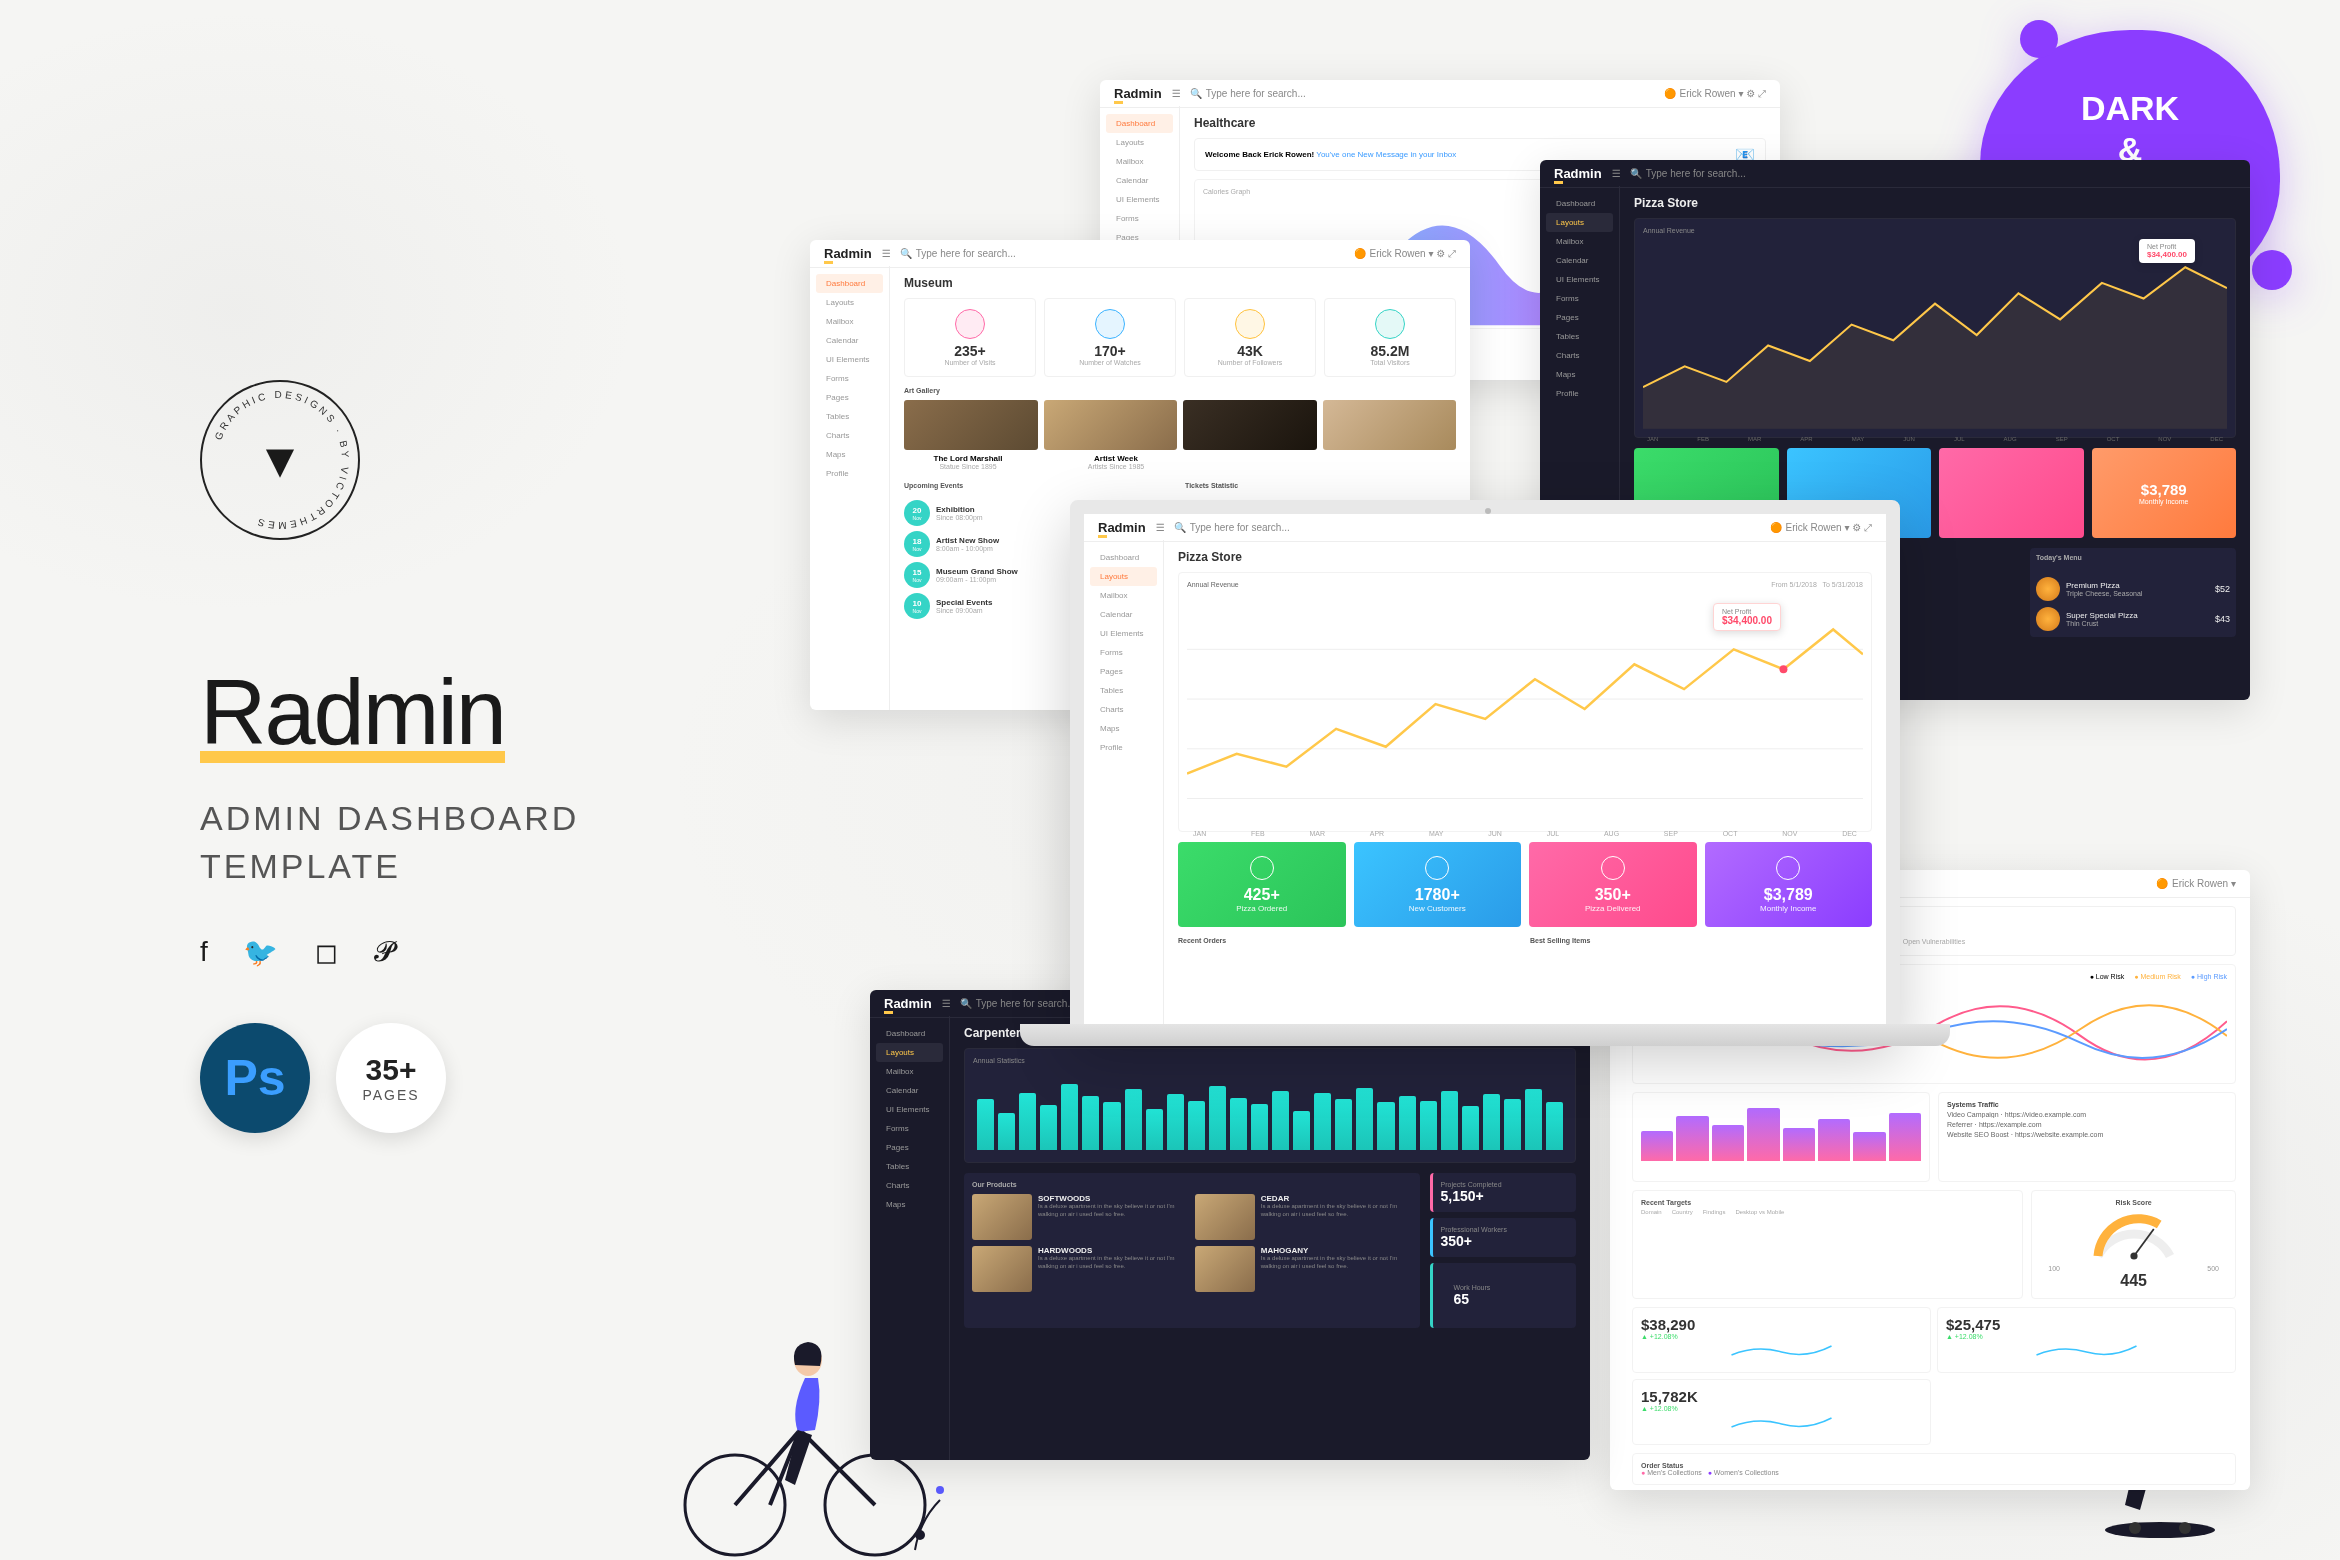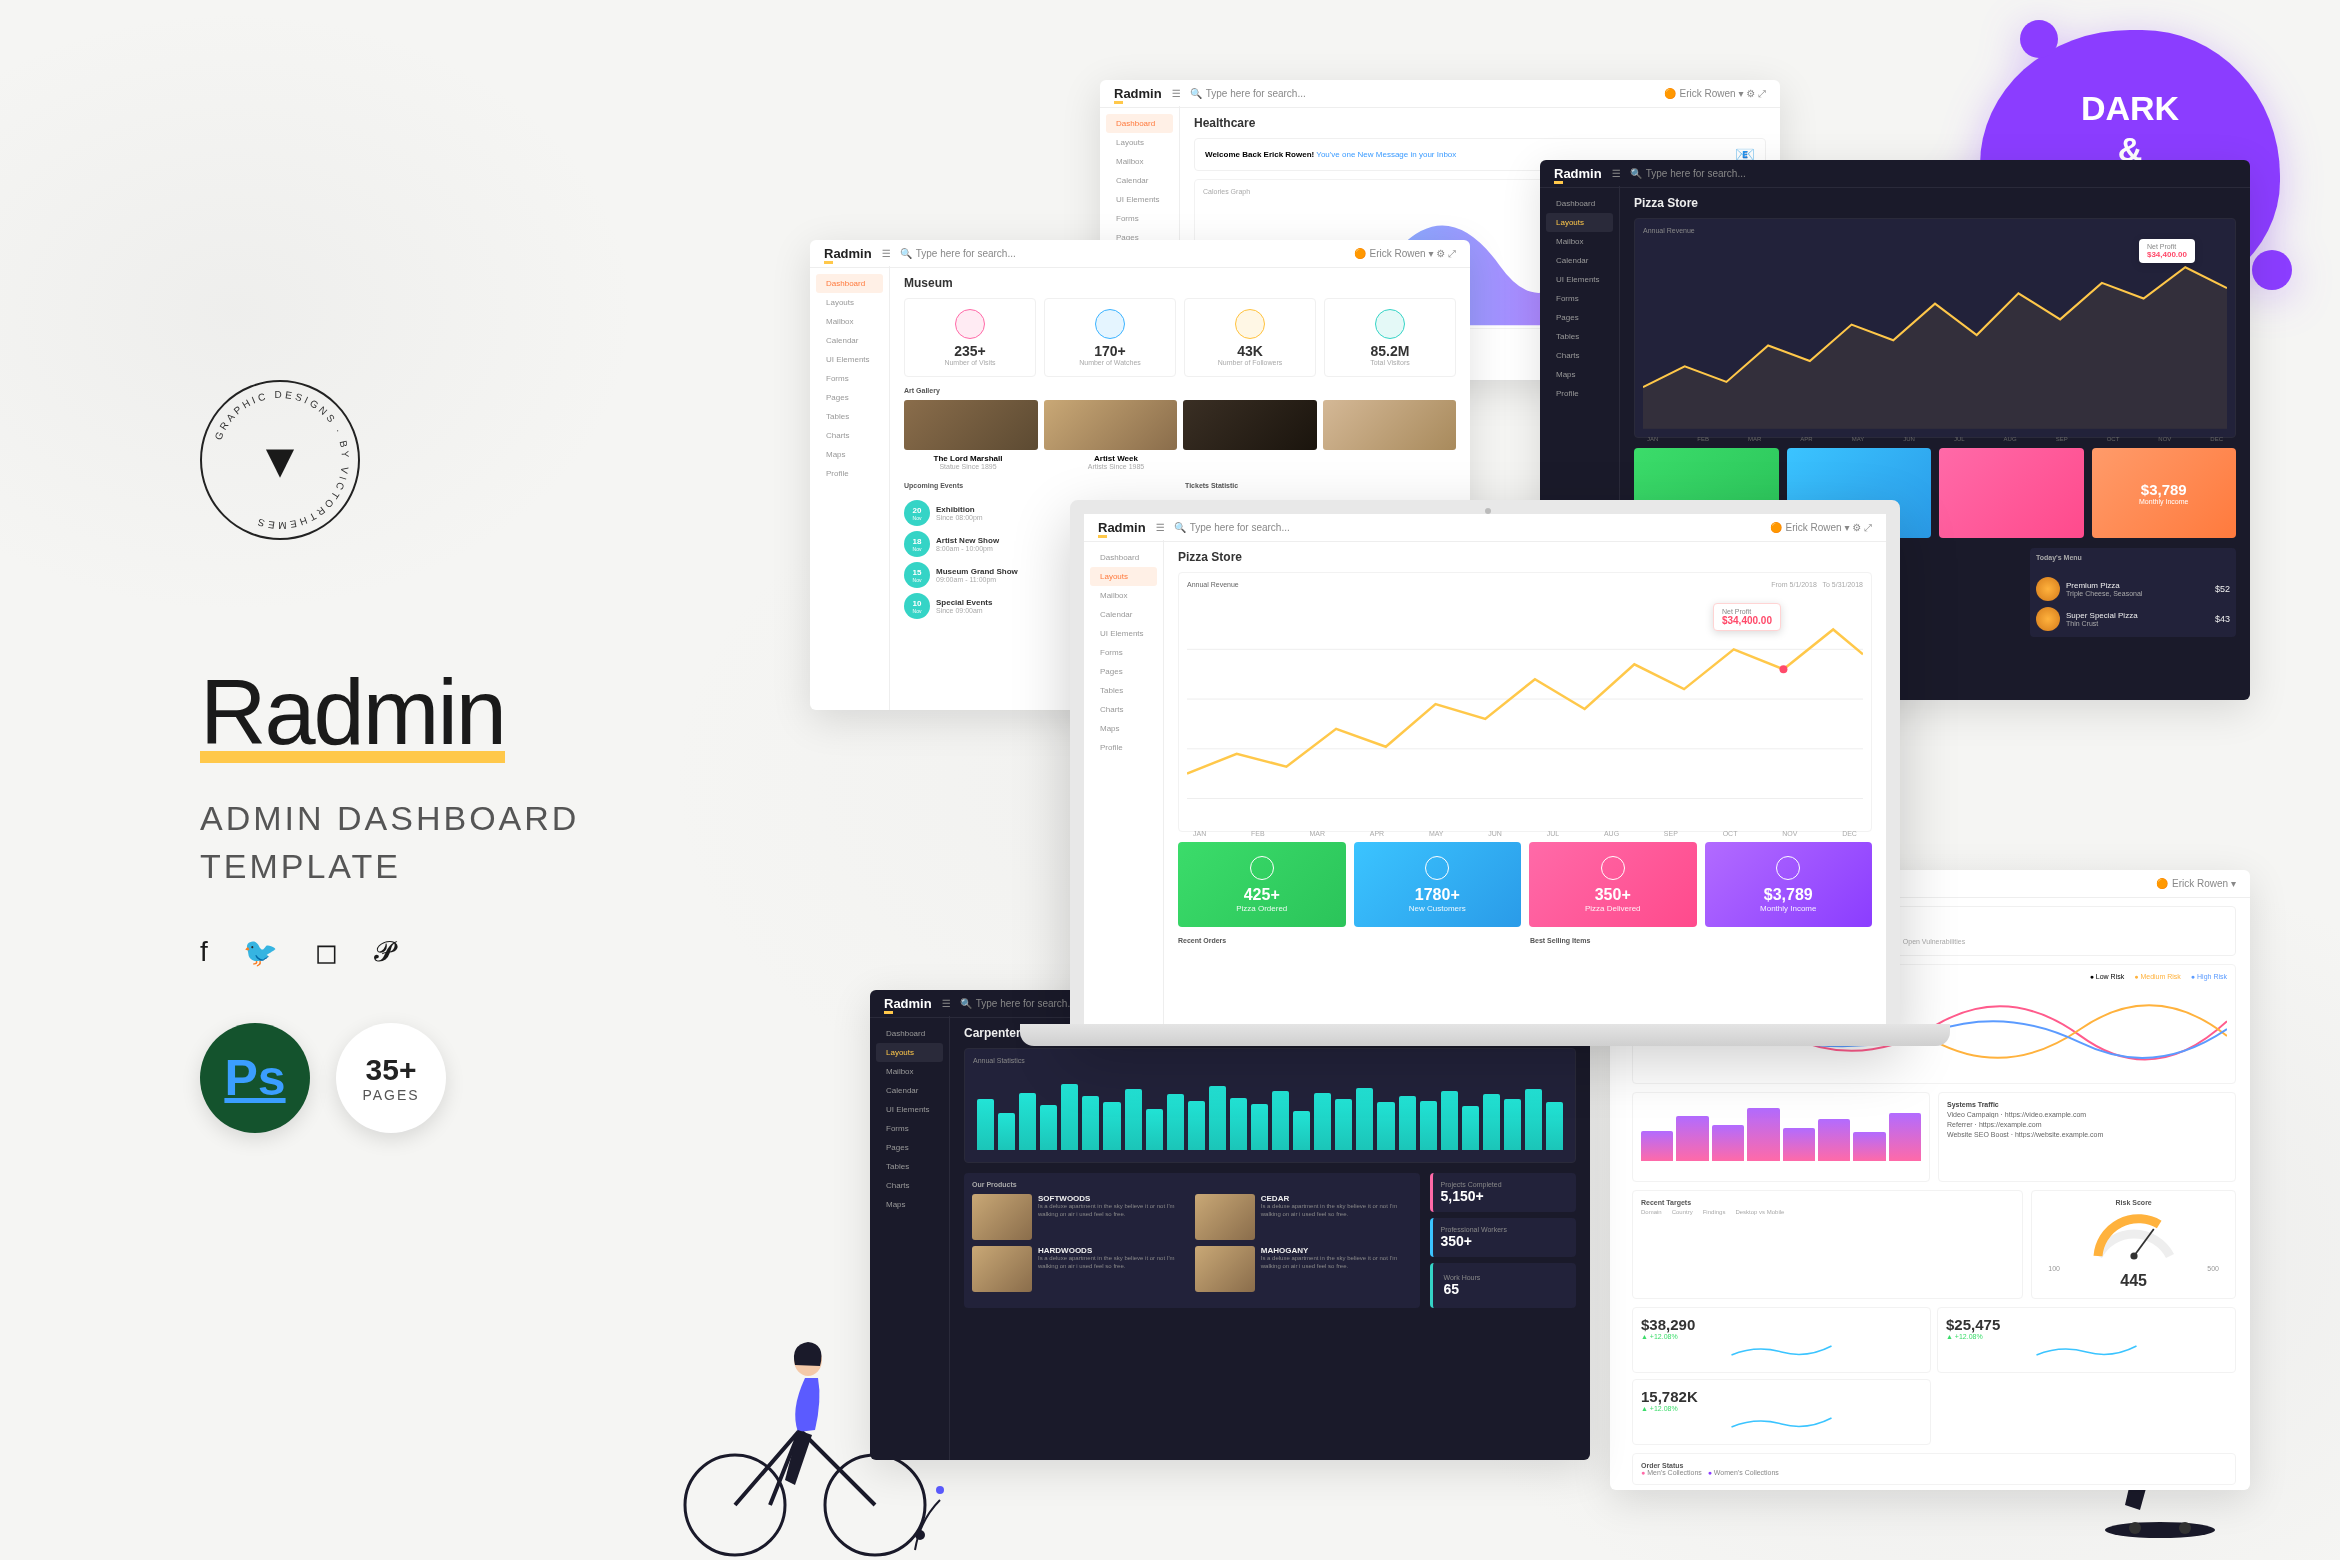--- a/index.html
+++ b/index.html
@@ -41,21 +41,21 @@
   margin-top: 30px; font-size: 34px; font-weight: 400; color: #555; letter-spacing: 3px; line-height: 1.4;
 }
 .socials { margin-top: 46px; display: flex; gap: 36px; }
 .socials span { font-size: 28px; color: #1a1a1a; }
 .badge-row { margin-top: 54px; display: flex; gap: 26px; }
 .badge-circle {
   width: 110px; height: 110px; border-radius: 50%;
   display: flex; flex-direction: column; align-items: center; justify-content: center;
   background: #fff; box-shadow: 0 6px 20px rgba(0,0,0,0.12);
 }
-.badge-circle.ps { background: #14532d; color: #3b9eff; font-size: 50px; font-weight: 700; text-decoration: underline; }
+.badge-circle.ps { background: #0c4a6e; color: #3b9eff; font-size: 50px; font-weight: 700; }
 .badge-circle .num { font-size: 30px; font-weight: 800; color: #222; }
 .badge-circle .lbl { font-size: 14px; letter-spacing: 2px; color: #555; }
 
 .splat {
   position: absolute; right: 60px; top: 30px;
   width: 300px; height: 280px;
   background: #8b3dff;
   border-radius: 50% 46% 52% 48% / 48% 52% 46% 50%;
   display: flex; align-items: center; justify-content: center; text-align: center;
   color: #fff; font-size: 34px; font-weight: 700; line-height: 1.2;
@@ -603,21 +603,21 @@
       </div>
       <div style="flex:1;display:flex;flex-direction:column;gap:6px" id="carp-side">
           <div style="background:#22223a;border-radius:4px;padding:8px;border-left:3px solid #ff6aa8">
      <div class="tiny" style="color:#888">Projects Completed</div>
      <div style="font-size:14px;font-weight:700;color:#fff">5,150+</div>
           </div>
           <div style="background:#22223a;border-radius:4px;padding:8px;border-left:3px solid #3bc4ff">
      <div class="tiny" style="color:#888">Professional Workers</div>
      <div style="font-size:14px;font-weight:700;color:#fff">350+</div>
           </div>
-          <div style="background:#22223a;border-radius:4px;padding:11px;border-left:3px solid #35d4c6">
+          <div style="background:#22223a;border-radius:4px;padding:21px;border-left:3px solid #35d4c6">
      <div class="tiny" style="color:#888">Work Hours</div>
      <div style="font-size:14px;font-weight:700;color:#fff">65</div>
           </div>
         </div>
     </div>
   </div>
 </div>
 
 <div class="panel" style="left:1610px; top:870px; width:640px; height:620px; z-index:5;">
   <div class="phead">

